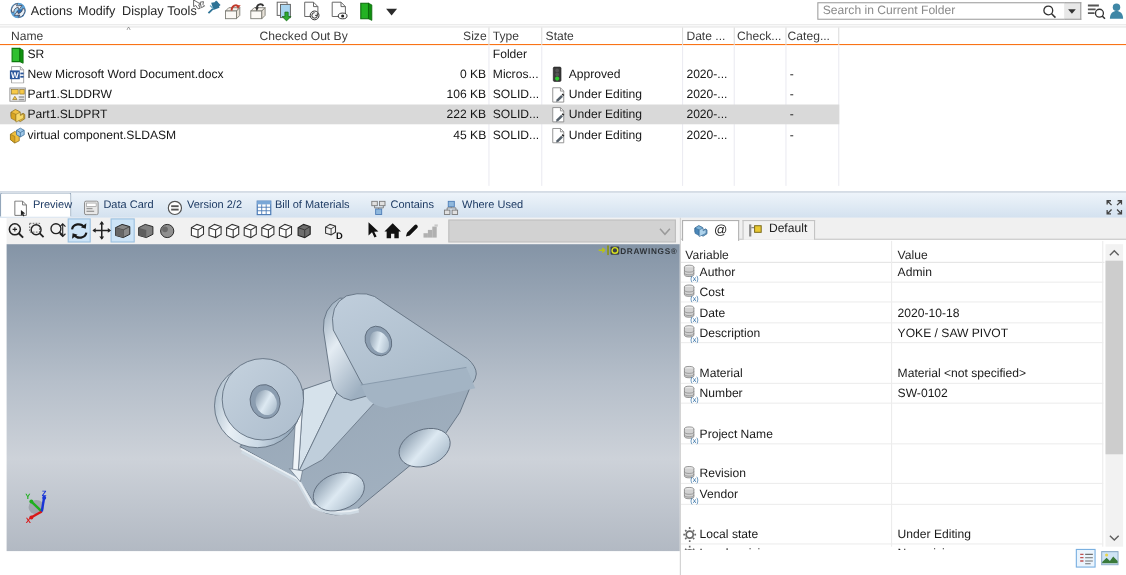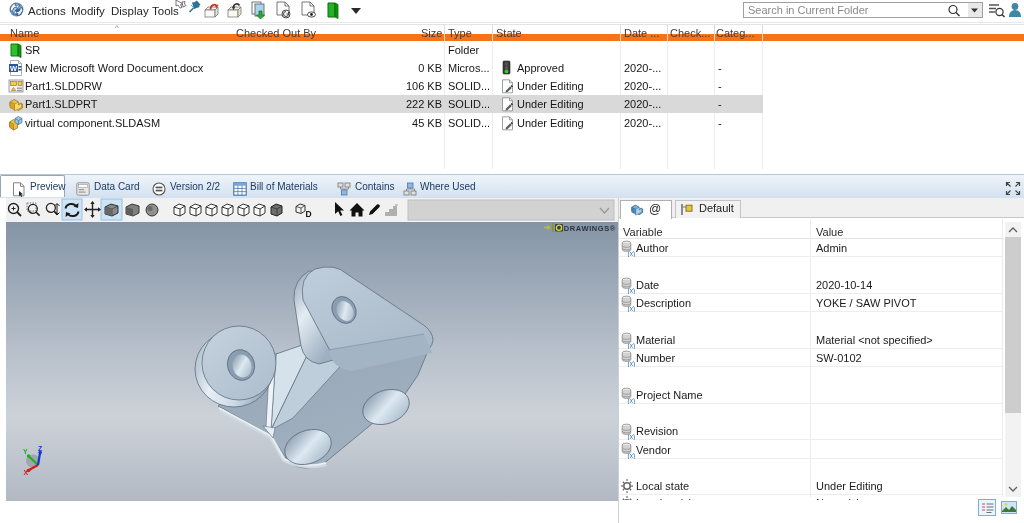--- a/index.html
+++ b/index.html
@@ -12,21 +12,21 @@
 #menubar { left:0; top:0; width:1024px; height:23px; background:#fff; }
 .menuitem { position:absolute; top:5px; font-size:11.5px; color:#262626; }
 #searchbox { position:absolute; left:743px; top:2px; width:226px; height:16px;
   border:1px solid #a0a0a0; background:#fff; color:#8a8a8a; font-size:11px;
   line-height:14px; padding-left:4px; }
 #searchdrop { position:absolute; left:968px; top:2px; width:15px; height:16px;
   border:1px solid #a0a0a0; border-left:none; background:#e8e8e8; }
 
 
 #listhead { left:0; top:24px; width:1024px; height:17px; background:#fff;
-  border-top:1px solid #e3e3e3; border-bottom:7px solid #f97316;}
+  border-top:1px solid #e3e3e3; border-bottom:1px solid #f97316;}
 .hcol { position:absolute; top:2px; color:#3c3c3c; font-size:11px; }
 .vline { position:absolute; top:24px; width:1px; height:149px; background:#ececf2; }
 .row { position:absolute; left:0; width:763px; height:18px; }
 .rowtext { position:absolute; top:3px; font-size:11px; color:#161616; }
 .sel { background:#d9d9d9; }
 
 
 #tabbar { left:0; top:174px; width:1024px; height:24px;
   background:linear-gradient(#eef4fa,#d3e1ef);
   border-top:1px solid #b9c6d4; }
@@ -530,26 +530,32 @@
     <div class="abs" style="left:383px;top:23px;width:1px;height:278px;background:#ececec"></div>
 
     <div class="abs" style="left:0;top:43px;width:384px;height:261px;overflow:hidden" id="vrows">
       <div class="vrow" style="top:0px">
           <svg class="abs" style="left:2px;top:1px" width="15" height="17">
             <use href="#varicon"></use>
           </svg>
           <span class="vname">Author</span>
           <span class="vval">Admin</span>
         </div>
+      <div class="vrow" style="top:18px">
+          <svg class="abs" style="left:2px;top:1px" width="15" height="17">
+            <use href="#varicon"></use>
+          </svg>
+          <span class="vname">Cost</span>
+        </div>
       <div class="vrow" style="top:37px">
           <svg class="abs" style="left:2px;top:1px" width="15" height="17">
             <use href="#varicon"></use>
           </svg>
           <span class="vname">Date</span>
-          <span class="vval">2020-10-14</span>
+          <span class="vval">2020-10-18</span>
         </div>
       <div class="vrow" style="top:55px">
           <svg class="abs" style="left:2px;top:1px" width="15" height="17">
             <use href="#varicon"></use>
           </svg>
           <span class="vname">Description</span>
           <span class="vval">YOKE / SAW PIVOT</span>
         </div>
       <div class="vrow" style="top:92px">
           <svg class="abs" style="left:2px;top:1px" width="15" height="17">

